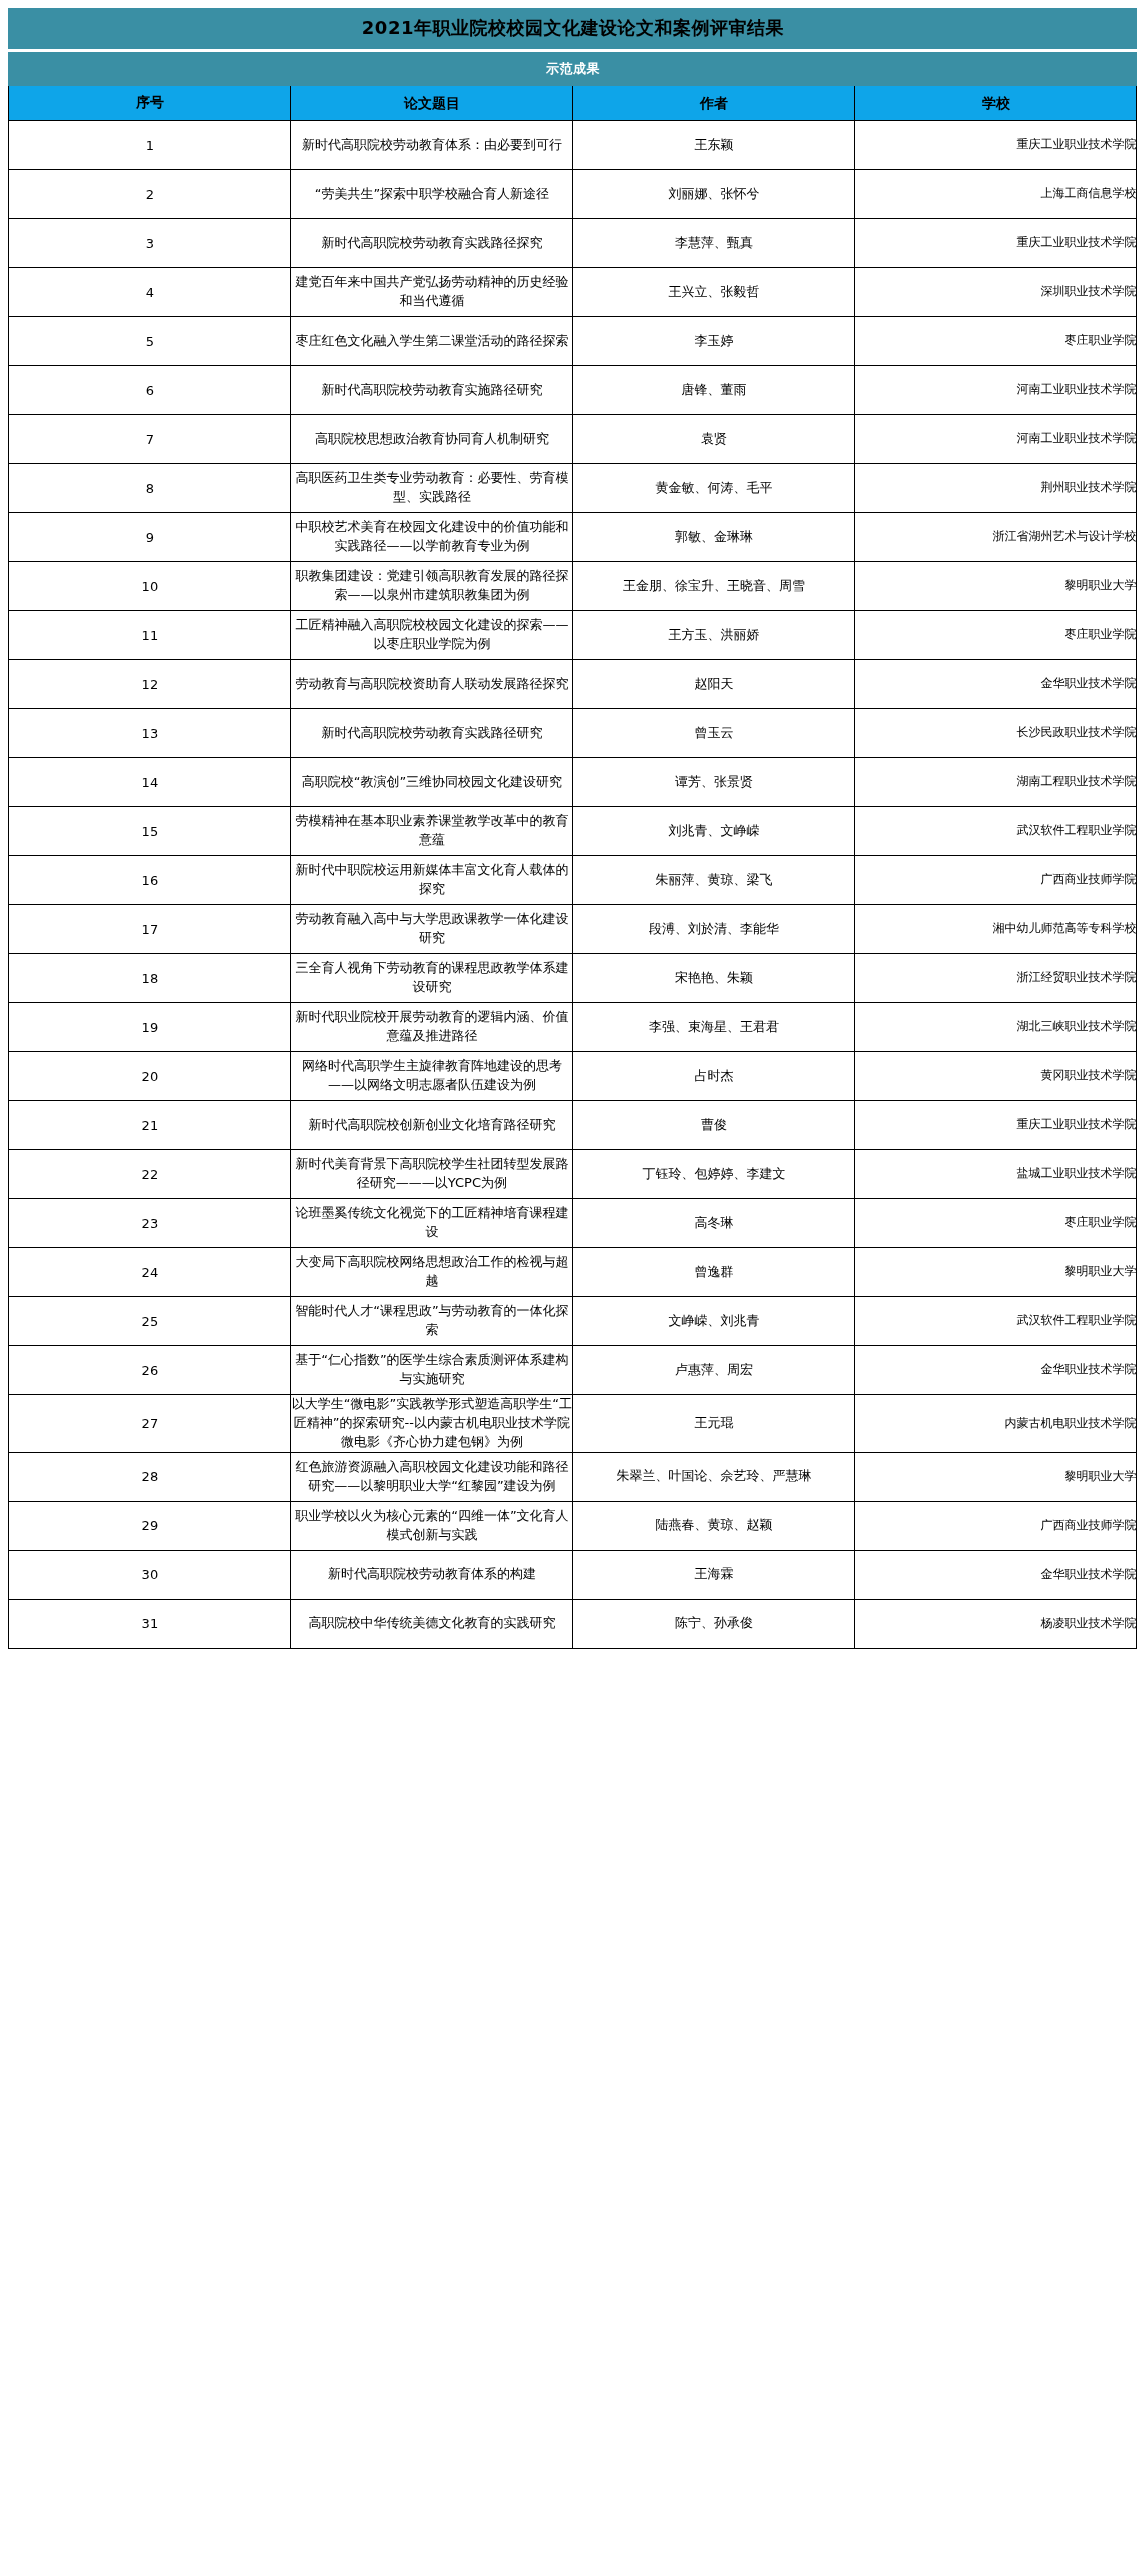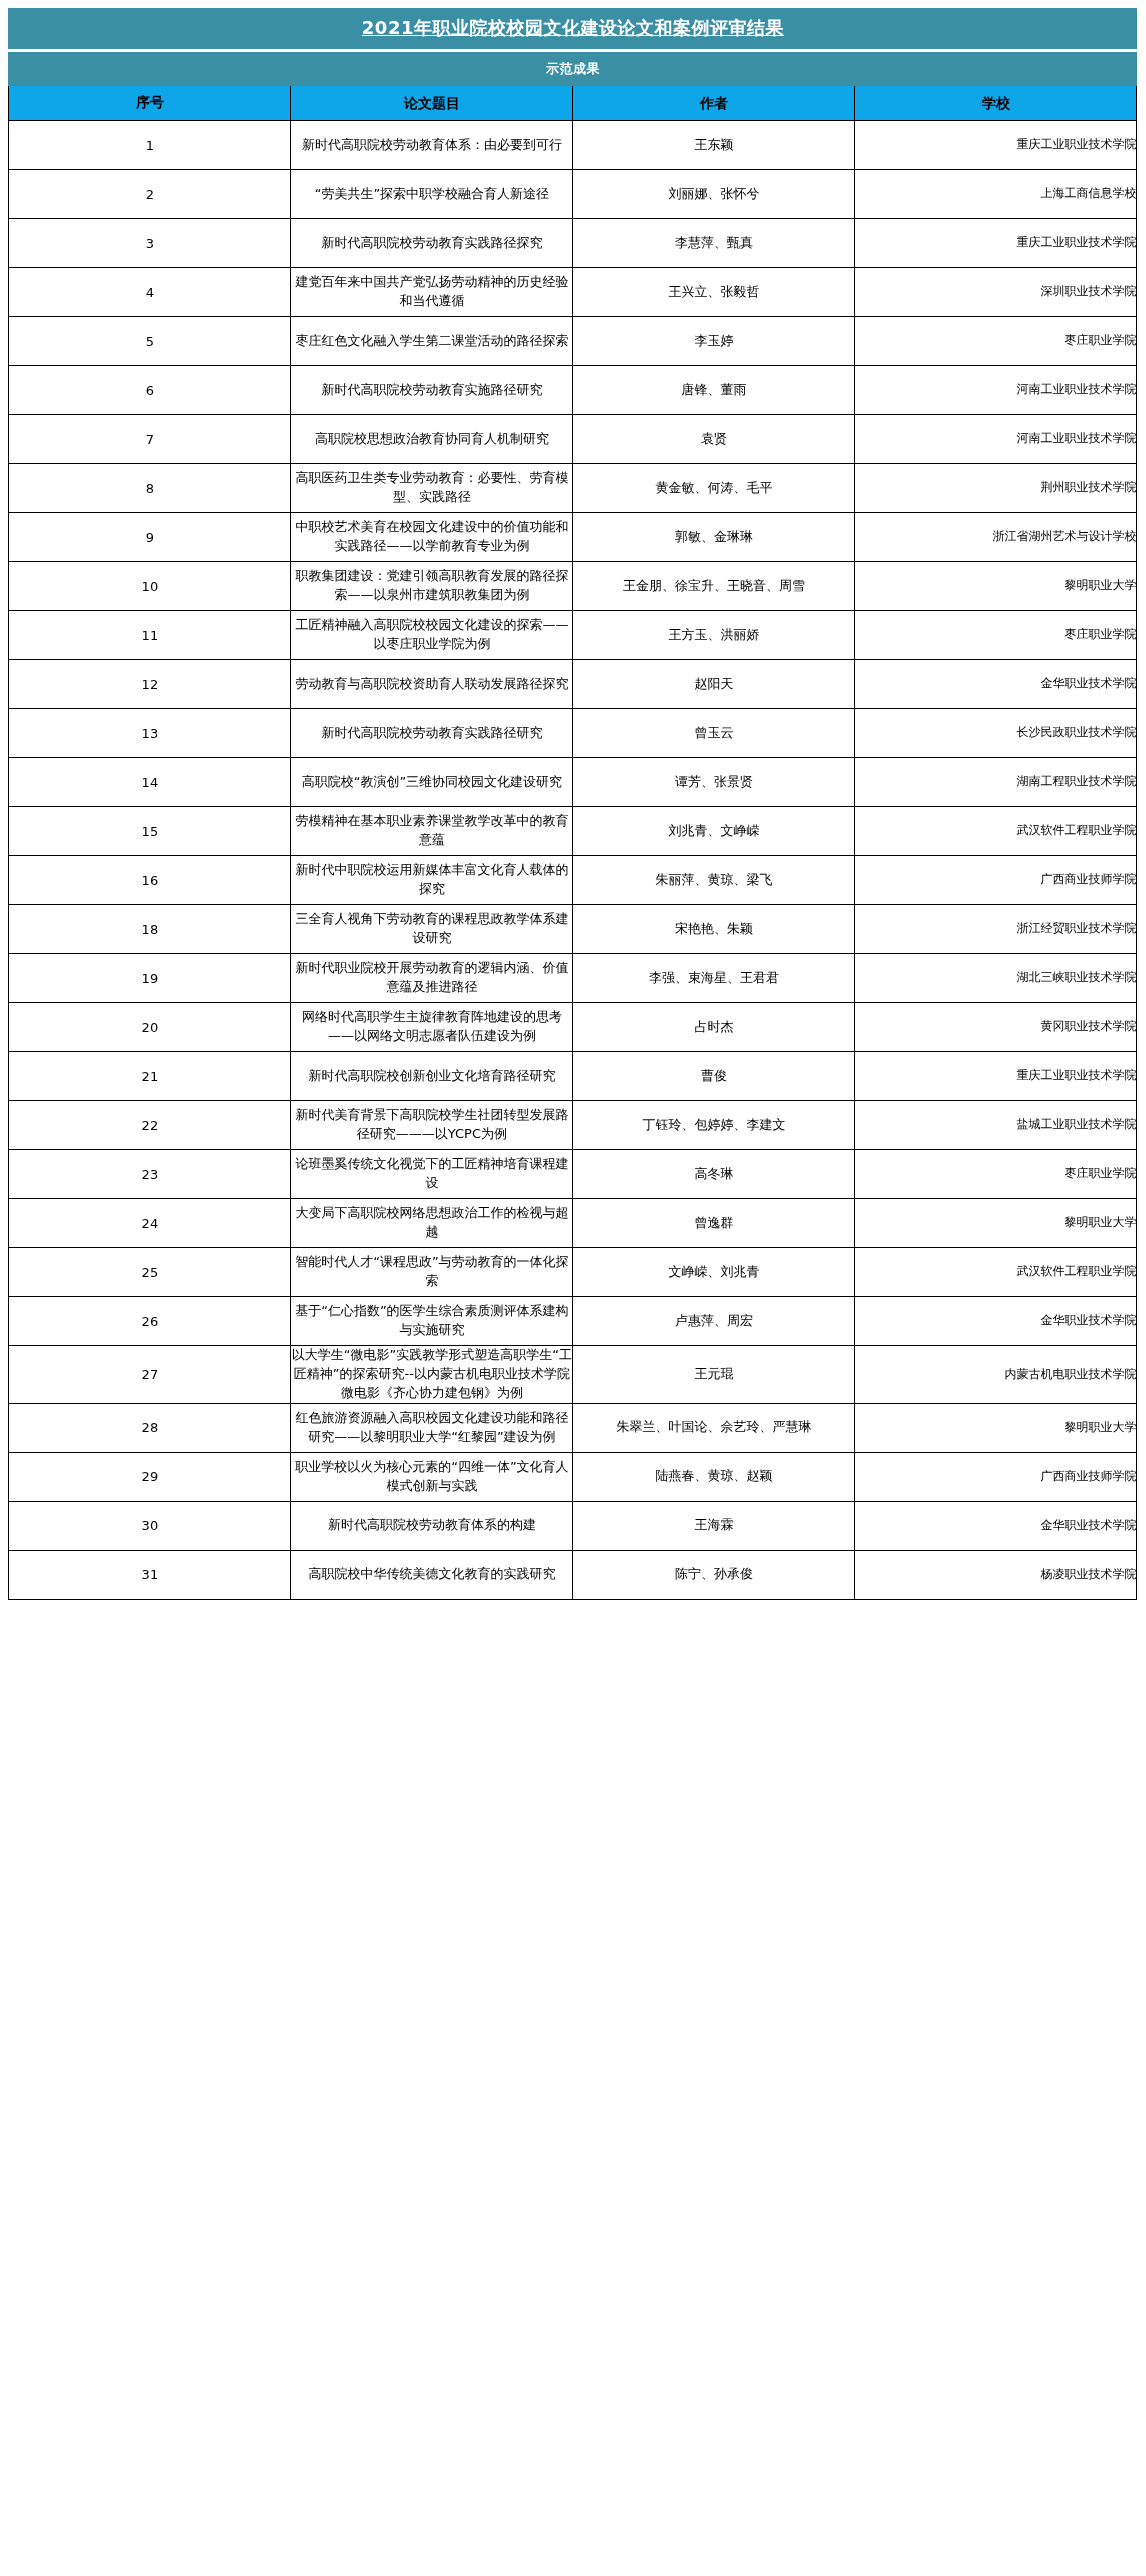--- a/index.html
+++ b/index.html
@@ -95,21 +95,21 @@
   }
   tr.data-row { height: 49px; }
 </style>
 </head>
 <body>
 
 <div id="sheet">
   <table class="results">
     <tbody>
       <tr class="banner-row">
-        <td class="title-cell" colspan="4" style="background: rgb(58, 143, 164); border-color: rgb(58, 143, 164); color: #ffffff; text-decoration: underline;">2021年职业院校校园文化建设论文和案例评审结果</td>
+        <td class="title-cell" colspan="4" style="background: rgb(58, 143, 164); border-color: rgb(58, 143, 164); color: #000000;">2021年职业院校校园文化建设论文和案例评审结果</td>
       </tr>
       <tr class="spacer-row">
         <td colspan="4"></td>
       </tr>
       <tr class="banner-row">
         <td class="subtitle-cell" colspan="4" style="background: rgb(58, 143, 164); border-color: rgb(58, 143, 164); color: rgb(255, 255, 255);">示范成果</td>
       </tr>
       <tr class="col-head">
         <td class="c-idx">序号</td>
         <td class="c-title">论文题目</td>
@@ -207,20 +207,26 @@
           <td class="c-author">刘兆青、文峥嵘</td>
           <td class="c-school">武汉软件工程职业学院</td>
         </tr>
         <tr class="data-row">
           <td class="c-idx">16</td>
           <td class="c-title">新时代中职院校运用新媒体丰富文化育人载体的探究</td>
           <td class="c-author">朱丽萍、黄琼、梁飞</td>
           <td class="c-school">广西商业技师学院</td>
         </tr>
         <tr class="data-row">
+          <td class="c-idx">17</td>
+          <td class="c-title">劳动教育融入高中与大学思政课教学一体化建设研究</td>
+          <td class="c-author">段溥、刘於清、李能华</td>
+          <td class="c-school">湘中幼儿师范高等专科学校</td>
+        </tr>
+        <tr class="data-row">
           <td class="c-idx">18</td>
           <td class="c-title">三全育人视角下劳动教育的课程思政教学体系建设研究</td>
           <td class="c-author">宋艳艳、朱颖</td>
           <td class="c-school">浙江经贸职业技术学院</td>
         </tr>
         <tr class="data-row">
           <td class="c-idx">19</td>
           <td class="c-title">新时代职业院校开展劳动教育的逻辑内涵、价值意蕴及推进路径</td>
           <td class="c-author">李强、束海星、王君君</td>
           <td class="c-school">湖北三峡职业技术学院</td>

